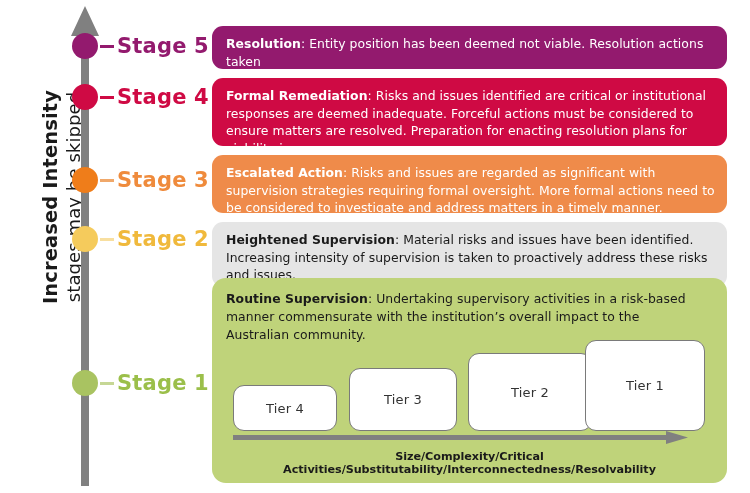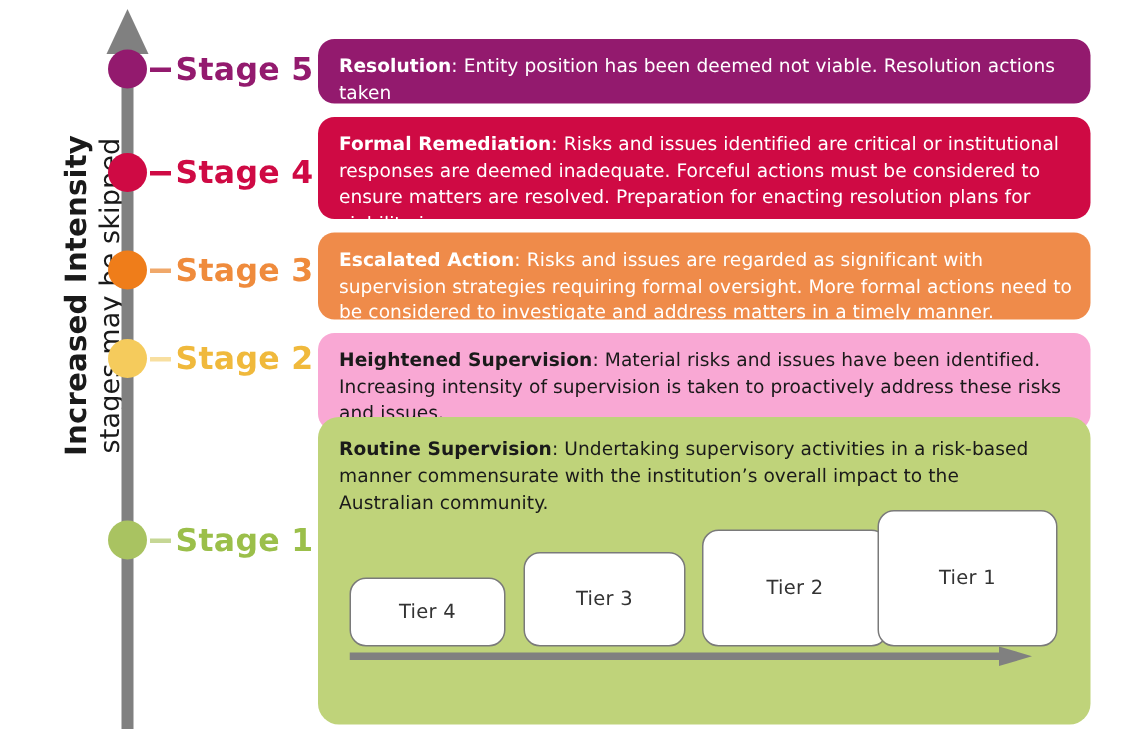--- a/index.html
+++ b/index.html
@@ -182,57 +182,57 @@
       <polygon points="16,2 30,32 2,32" fill="#808080"></polygon>
     </svg>
   </div>
 
   <div class="stage-node" style="top:29px;">
     <span class="stage-dot" style="background:#931a6e;"></span>
     <span class="stage-dash" style="background:#931a6e;"></span>
     <span class="stage-text" style="color:#931a6e;">Stage 5</span>
   </div>
 
-  <div class="stage-node" style="top:98px;padding-left:33px;">
+  <div class="stage-node" style="top:80px;padding-left:33px;">
     <span class="stage-dot" style="background:#cf0a44;"></span>
     <span class="stage-dash" style="background:#cf0a44;"></span>
     <span class="stage-text" style="color:#cf0a44;">Stage 4</span>
   </div>
 
   <div class="stage-node" style="top:163px;">
     <span class="stage-dot" style="background:#ef7d1a;"></span>
     <span class="stage-dash" style="background:#f0a86a;"></span>
     <span class="stage-text" style="color:#ef8b3c;">Stage 3</span>
   </div>
 
   <div class="stage-node" style="top:222px;">
     <span class="stage-dot" style="background:#f5cb5c;"></span>
     <span class="stage-dash" style="background:#f8dfa0;"></span>
     <span class="stage-text" style="color:#f0b93c;">Stage 2</span>
   </div>
 
-  <div class="stage-node" style="top:343px;">
+  <div class="stage-node" style="top:366px;">
     <span class="stage-dot" style="background:#a9c361;"></span>
     <span class="stage-dash" style="background:#c6d795;"></span>
     <span class="stage-text" style="color:#9bbf4a;">Stage 1</span>
   </div>
 
   <div class="desc-box" style="top:26px; height:43px; background:#931a6e; color:#ffffff;">
     <span class="title">Resolution</span><span>:</span><span> Entity position has been deemed not viable. Resolution actions taken</span>
   </div>
 
   <div class="desc-box" style="top:78px; height:68px; background:#cf0a44; color:#ffffff;">
     <span class="title">Formal Remediation</span><span>:</span><span>  Risks and issues identified are critical or institutional responses are deemed inadequate. Forceful actions must be considered to ensure matters are resolved.  Preparation for enacting resolution plans for viability issues.</span>
   </div>
 
   <div class="desc-box" style="top:155px; height:58px; background:#ef8b4a; color:#ffffff;">
     <span class="title">Escalated Action</span><span>:</span><span> Risks and issues are regarded as significant with supervision strategies requiring formal oversight. More formal actions need to be considered to investigate and address matters in a timely manner.</span>
   </div>
 
-  <div class="desc-box" style="top:222px; height:65px; background:#f9a8d4; color:#1a1a1a;">
+  <div class="desc-box" style="top:222px; height:65px; background:#e5e5e5; color:#1a1a1a;">
     <span class="title">Heightened Supervision</span><span>:</span><span> Material risks and issues have been identified. Increasing intensity of supervision is taken to proactively address these risks and issues.</span>
   </div>
 
   <div class="green-panel" style="background:#bfd37a;">
     <div class="panel-text">
       <span class="title">Routine Supervision</span><span>:</span><span> Undertaking supervisory activities in a risk-based manner commensurate with the institution’s overall impact to the Australian community.</span>
     </div>
   </div>
 
   <div class="tier-box" style="left:233px; top:385px; width:104px; height:46px;">
@@ -248,14 +248,15 @@
     <span>Tier 1</span>
   </div>
 
   <div class="h-arrow">
     <svg width="455" height="14" viewBox="0 0 455 14" xmlns="http://www.w3.org/2000/svg">
       <rect x="0" y="4" width="438" height="5" fill="#808080"></rect>
       <polygon points="455,6.5 433,0 433,13" fill="#808080"></polygon>
     </svg>
   </div>
 
+  <div class="h-arrow-label">Size/Complexity/Critical Activities/Substitutability/Interconnectedness/Resolvability</div>
 
 </div>
 
 </body></html>

